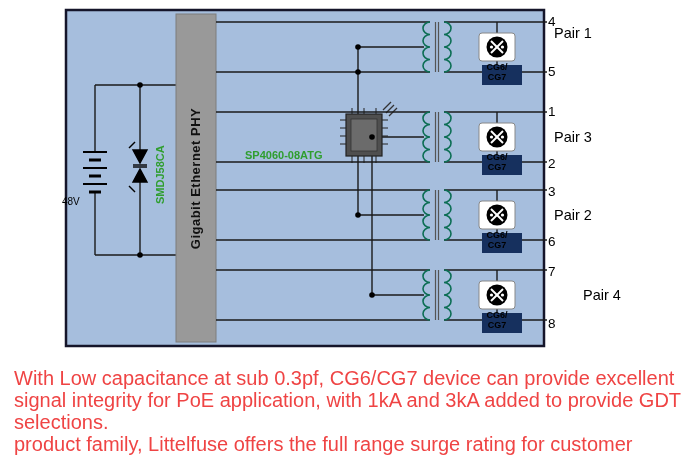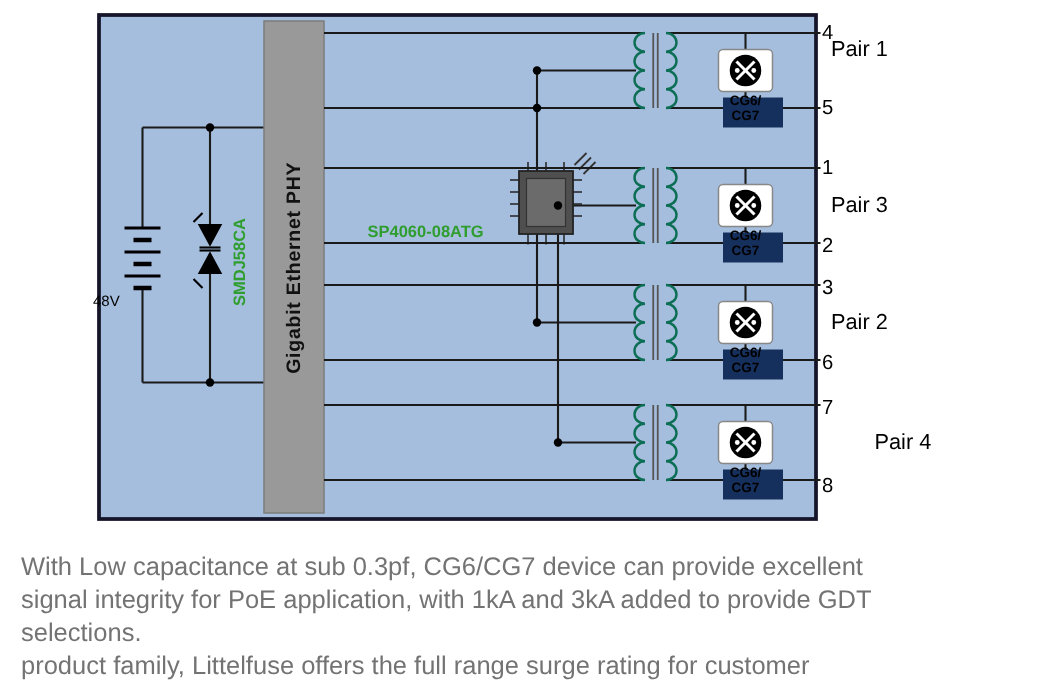--- a/index.html
+++ b/index.html
@@ -27,22 +27,22 @@
   .pair{font-size:14.5px;line-height:18px;}
   .gdt-label{
     position:absolute;width:40px;text-align:center;font-size:9px;font-weight:bold;
   }
   .gdt-label::before{
     content:"";position:absolute;left:5px;top:3px;width:100%;height:100%;
     background:#16305e;
   }
   .gdt-label span{position:relative;z-index:1;}
   .caption{
-    position:absolute;left:14px;top:367px;width:678px;color:#737373;
-    font-size:17px;line-height:22px;
+    position:absolute;left:14px;top:367px;width:678px;color:#ef4444;
+    font-size:20px;line-height:22px;
   }
 </style>
 </head>
 <body>
 
 <div class="canvas">
 
   <svg class="layer" width="700" height="464" viewBox="0 0 700 464">
 
     <rect x="66" y="10" width="478" height="336" fill="#a6bedd" stroke="#15152a" stroke-width="2.5"></rect>

